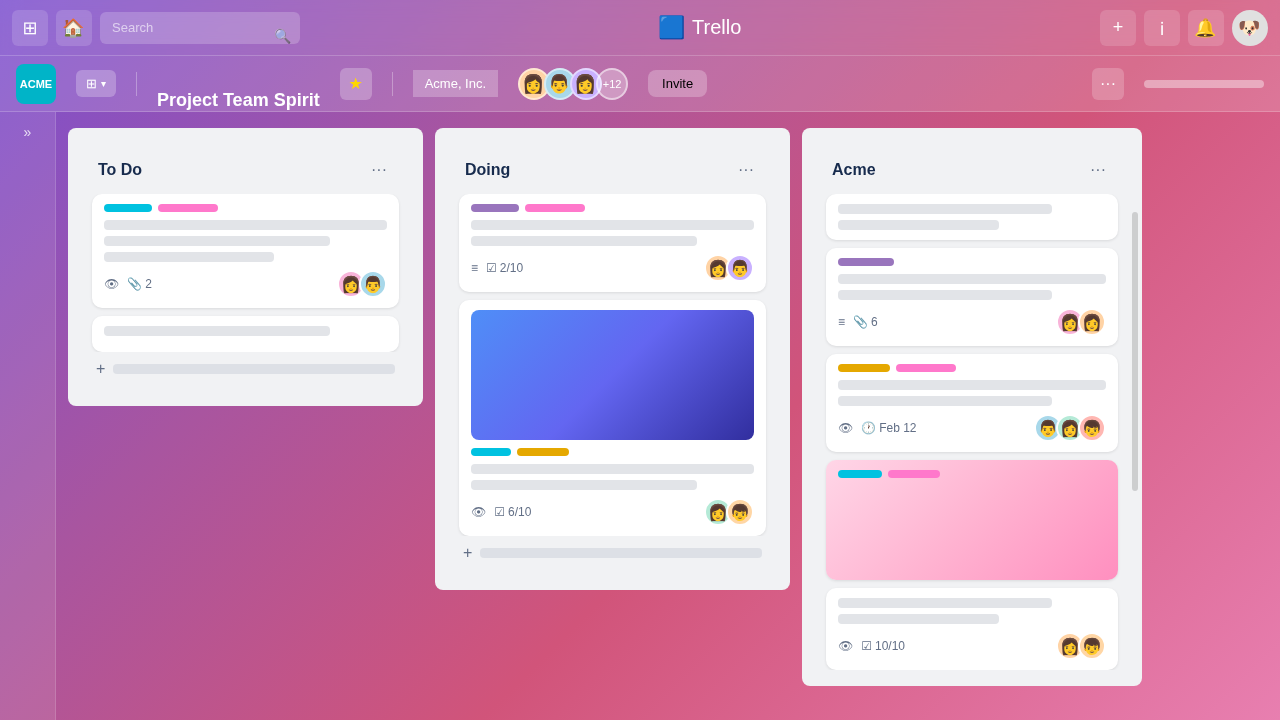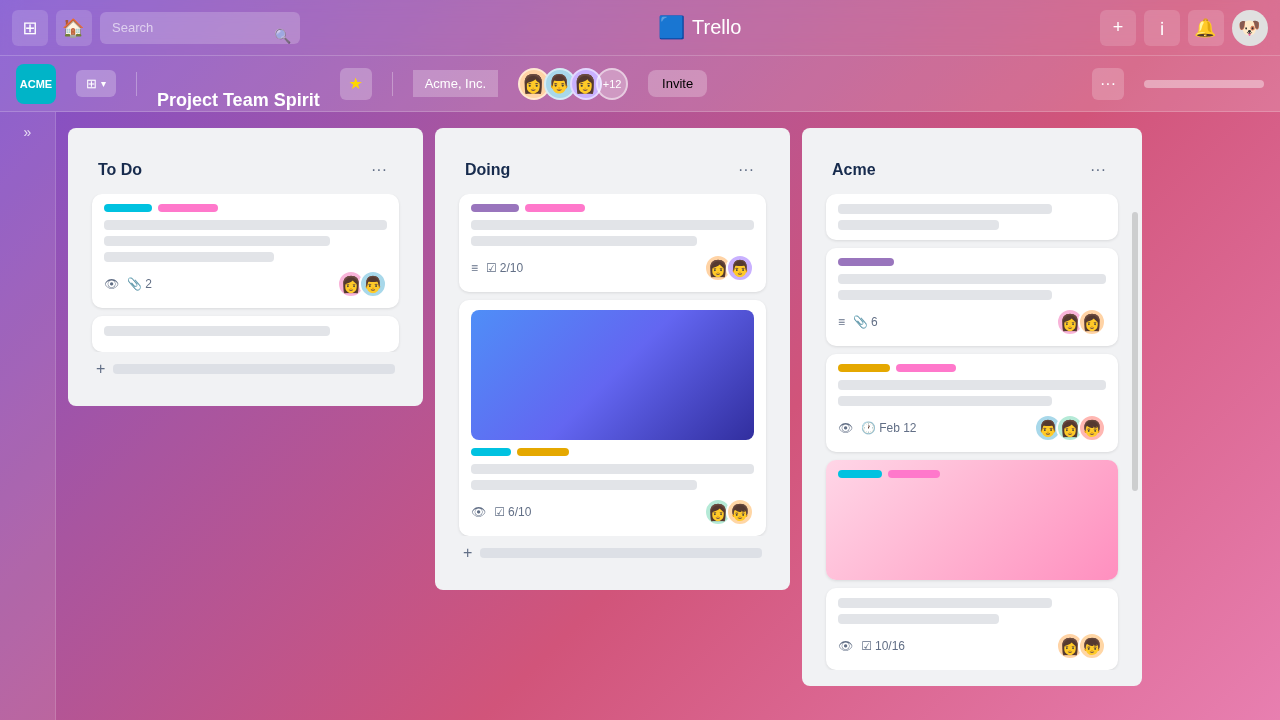--- a/index.html
+++ b/index.html
@@ -576,21 +576,21 @@
           </div>
 
           <div class="card">
             <div class="card-text-line medium"></div>
             <div class="card-text-line short" style="margin-bottom:0"></div>
             <div class="card-footer">
               <div class="card-icons">
                 <span class="card-icon-item">👁</span>
                 <span class="card-icon-item">
                   <span>☑</span>
-                  <span>10/16</span>
+                  <span>10/10</span>
                 </span>
               </div>
               <div class="card-avatars">
                 <div class="card-avatar av3">👩</div>
                 <div class="card-avatar av6">👦</div>
               </div>
             </div>
           </div>
 
         </div>

